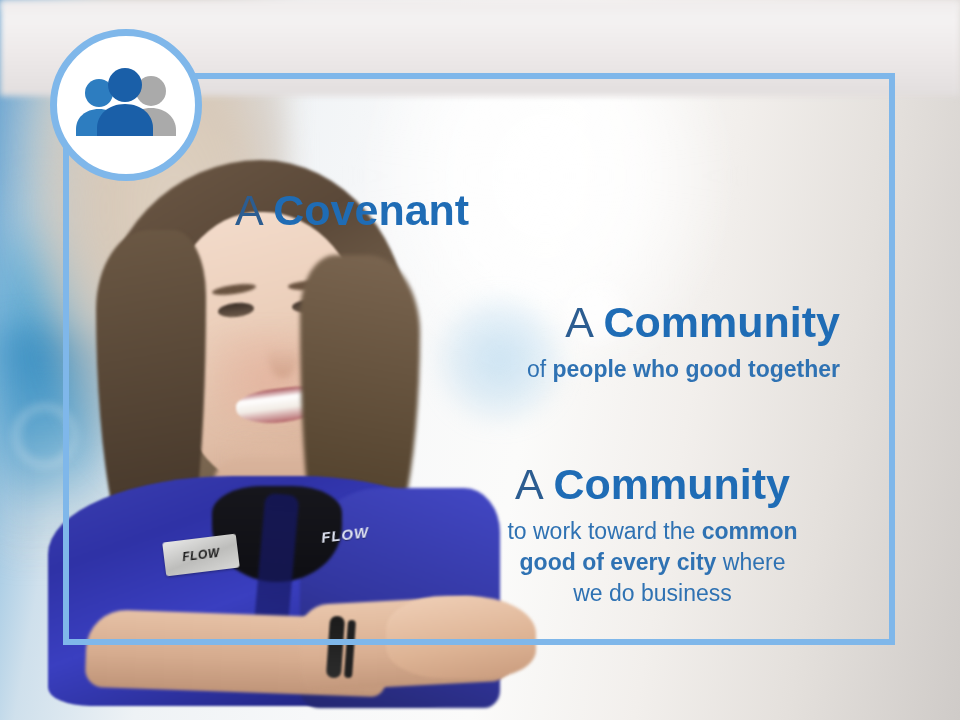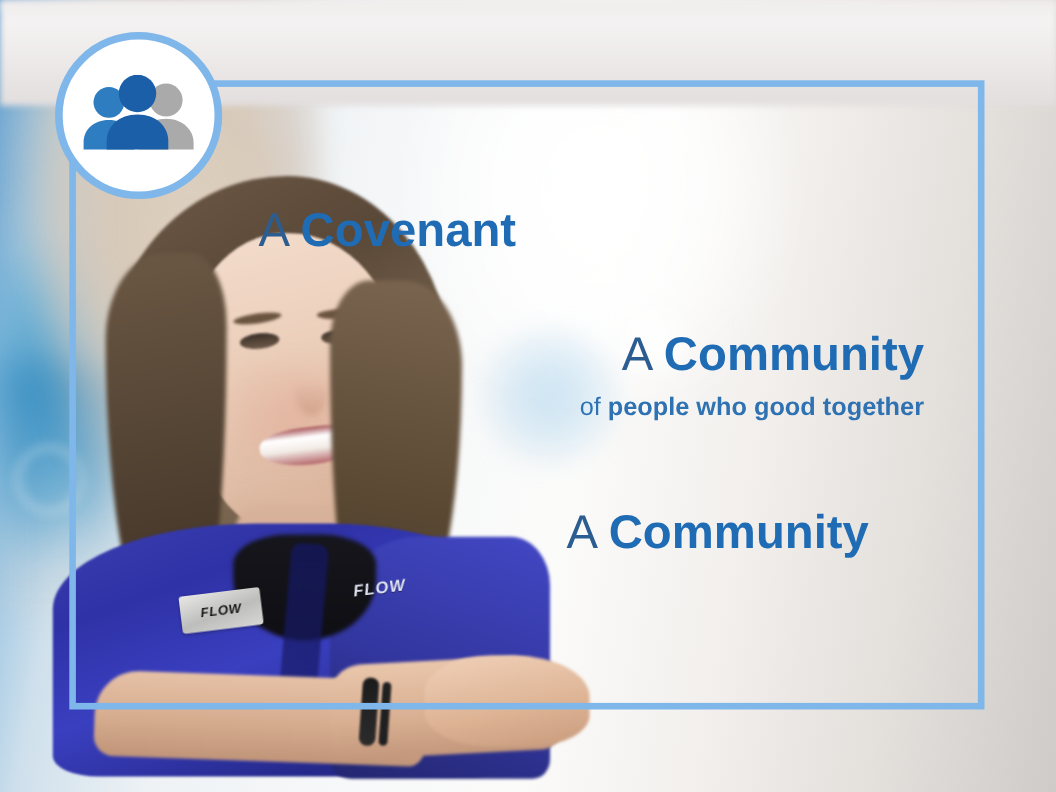--- a/index.html
+++ b/index.html
@@ -392,15 +392,16 @@
       <span class="p-word">Community</span>
     </div>
     <div class="p-sub"><span>of </span><b>people who good together</b><br></div>
   </div>
 
   <div class="principle" id="p3">
     <div class="p-title">
       <span class="p-article">A</span>
       <span class="p-word">Community</span>
     </div>
+    <div class="p-sub"><span>to work toward the </span><b>common</b><br><b>good of every city</b><span> where</span><br><span>we do business</span></div>
   </div>
 
 </div>
 
 </body></html>

